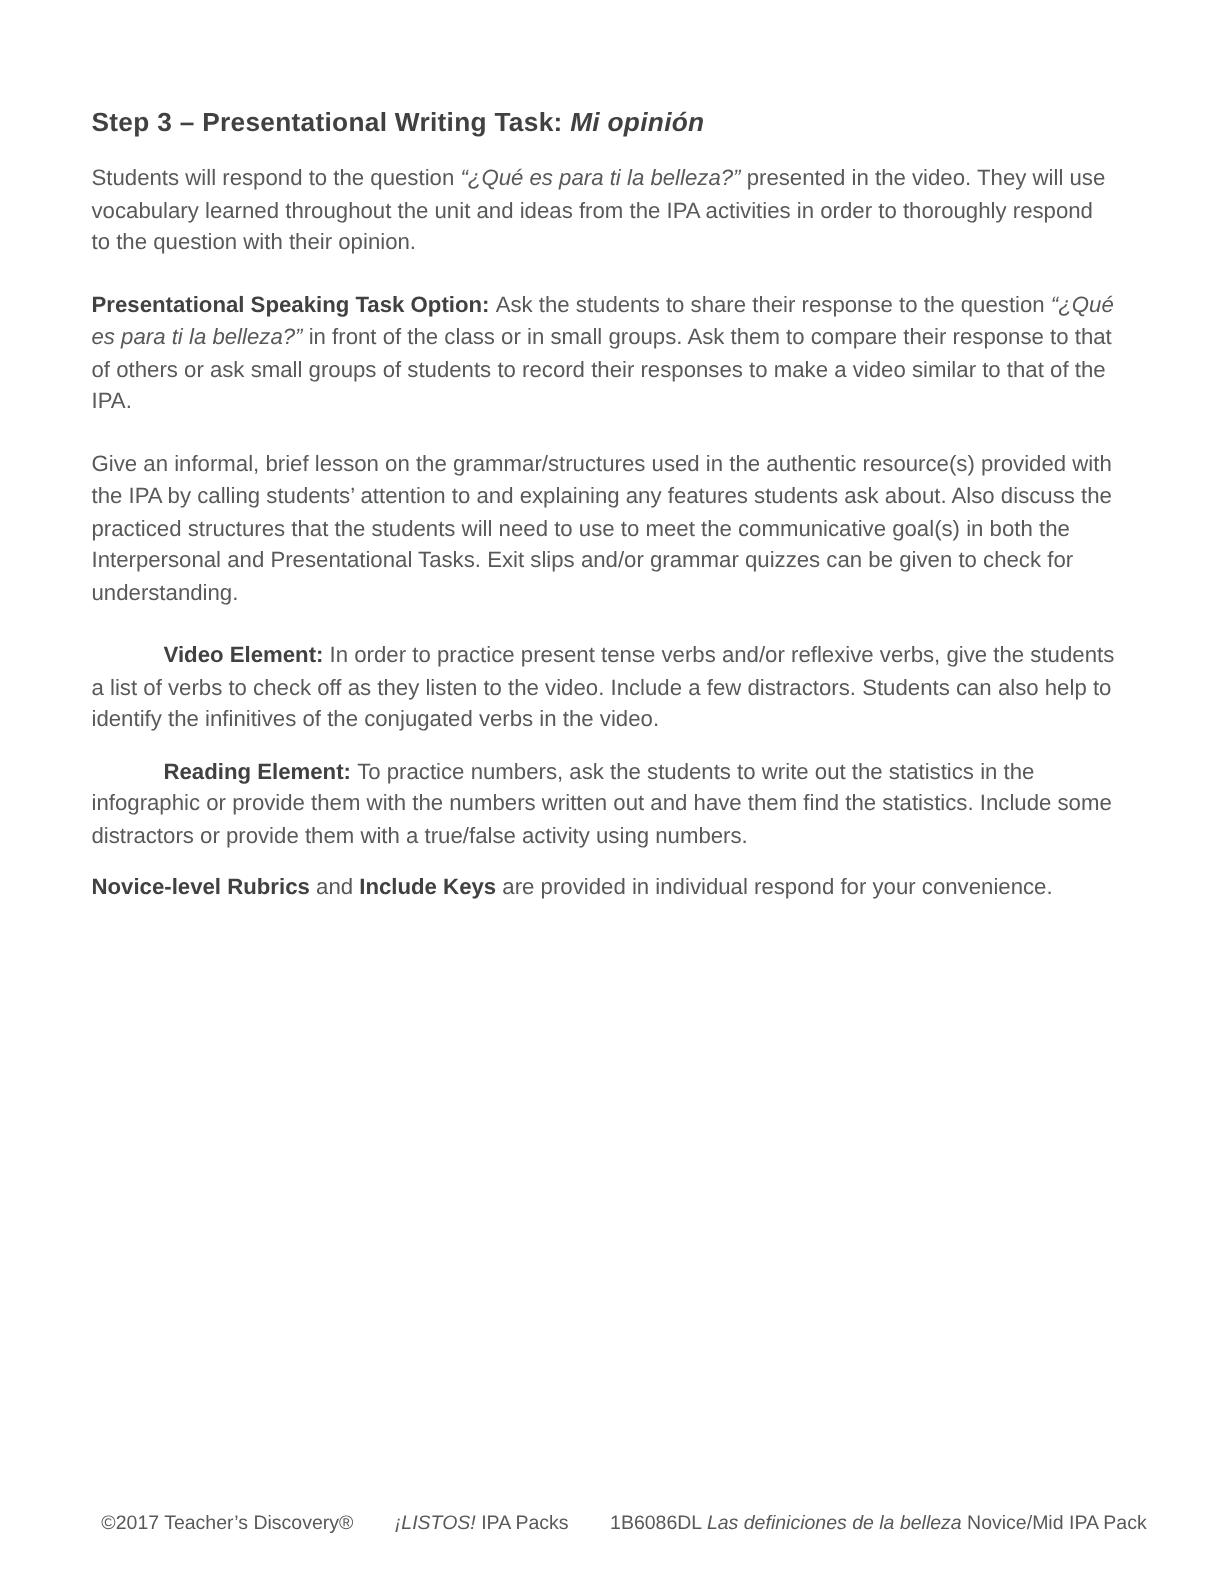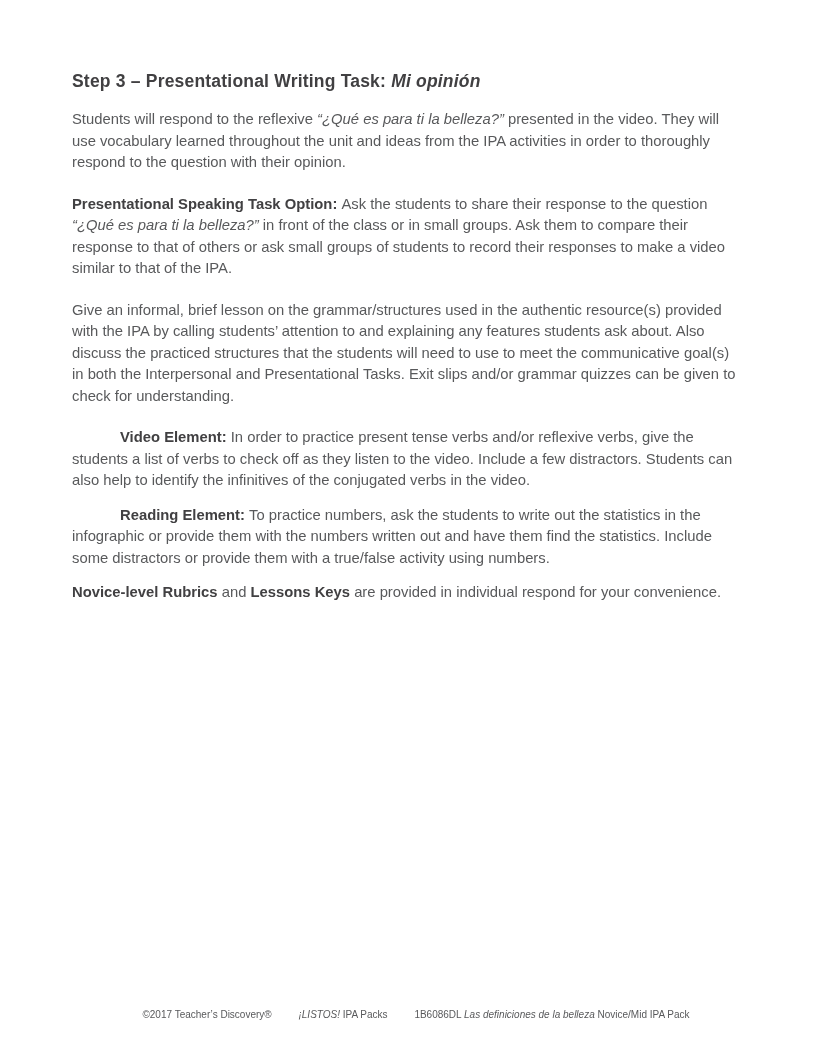--- a/index.html
+++ b/index.html
@@ -12,21 +12,21 @@
     width: 816px;
     height: 1056px;
     background: #ffffff;
     font-family: "Liberation Sans", sans-serif;
     color: #58595b;
     box-sizing: border-box;
     overflow: hidden;
   }
   .content {
     position: absolute;
-    left: 72px;
+    left: 61px;
     right: 72px;
     top: 70px;
   }
   .heading {
     font-size: 17.5px;
     line-height: 22px;
     font-weight: bold;
     color: #414042;
     margin: 0 0 17px 0;
     letter-spacing: 0.2px;
@@ -53,49 +53,49 @@
   }
   .i {
     font-style: italic;
   }
   .footer {
     position: absolute;
     left: 16px;
     right: 0;
     bottom: 34px;
     text-align: center;
-    font-size: 10px;
+    font-size: 13px;
     line-height: 14px;
     color: #58595b;
   }
   .footer .seg {
     margin: 0 12px;
     white-space: nowrap;
   }
 </style>
 </head>
 <body>
 
 <div class="page">
   <div class="content">
 
     <h1 class="heading"><span class="b">Step 3 – Presentational Writing Task: </span><span class="b i">Mi opinión</span></h1>
 
-    <p class="para"><span>Students will respond to the reflexive </span><span class="i">“¿Qué es para ti la belleza?”</span><span> presented in the video. They will use vocabulary learned throughout the unit and ideas from the IPA activities in order to thoroughly respond to the question with their opinion.</span></p>
+    <p class="para"><span>Students will respond to the question </span><span class="i">“¿Qué es para ti la belleza?”</span><span> presented in the video. They will use vocabulary learned throughout the unit and ideas from the IPA activities in order to thoroughly respond to the question with their opinion.</span></p>
 
     <p class="para"><span class="b">Presentational Speaking Task Option: </span><span>Ask the students to share their response to the question </span><span class="i">“¿Qué es para ti la belleza?”</span><span> in front of the class or in small groups. Ask them to compare their response to that of others or ask small groups of students to record their responses to make a video similar to that of the IPA.</span></p>
 
 
     <p class="para"><span>Give an informal, brief lesson on the grammar/structures used in the authentic resource(s) provided with the IPA by calling students’ attention to and explaining any features students ask about. Also discuss the practiced structures that the students will need to use to meet the communicative goal(s) in both the Interpersonal and Presentational Tasks. Exit slips and/or grammar quizzes can be given to check for understanding.</span></p>
 
     <p class="para tight indent"><span class="b">Video Element: </span><span>In order to practice present tense verbs and/or reflexive verbs, give the students a list of verbs to check off as they listen to the video. Include a few distractors. Students can also help to identify the infinitives of the conjugated verbs in the video.</span></p>
 
     <p class="para tight indent"><span class="b">Reading Element: </span><span>To practice numbers, ask the students to write out the statistics in the infographic or provide them with the numbers written out and have them find the statistics. Include some distractors or provide them with a true/false activity using numbers.</span></p>
 
-    <p class="para tight"><span class="b">Novice-level Rubrics</span><span> and </span><span class="b">Lessons Keys</span><span> are provided in individual respond for your convenience.</span></p>
+    <p class="para tight"><span class="b">Novice-level Rubrics</span><span> and </span><span class="b">Include Keys</span><span> are provided in individual respond for your convenience.</span></p>
 
   </div>
 
   <div class="footer">
     <span class="seg"><span>©2017 Teacher’s Discovery®</span></span>
     <span class="seg"><span class="i">¡LISTOS!</span><span> IPA Packs</span></span>
     <span class="seg"><span>1B6086DL </span><span class="i">Las definiciones de la belleza</span><span> Novice/Mid IPA Pack</span></span>
   </div>
 </div>
 

